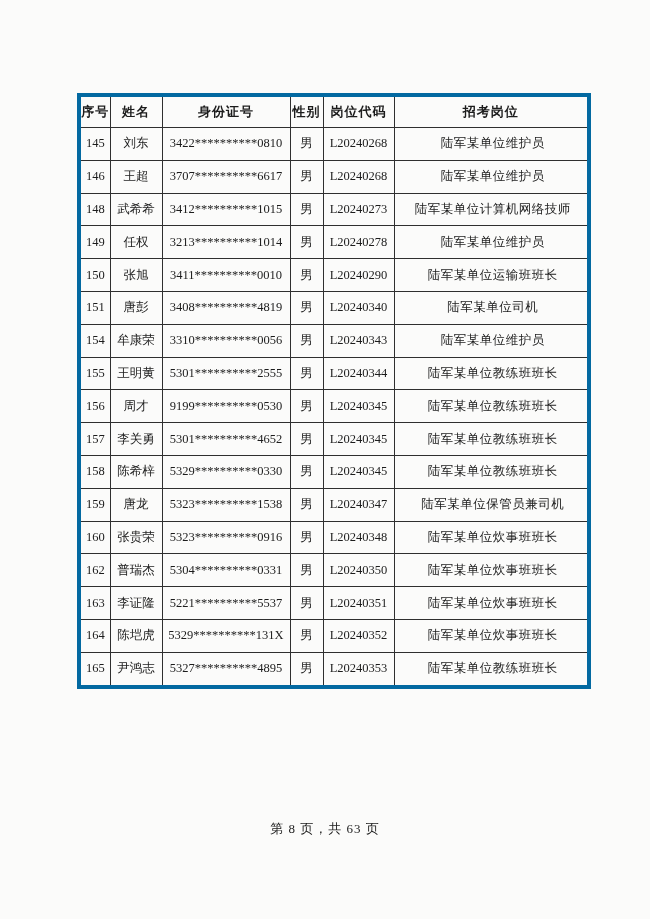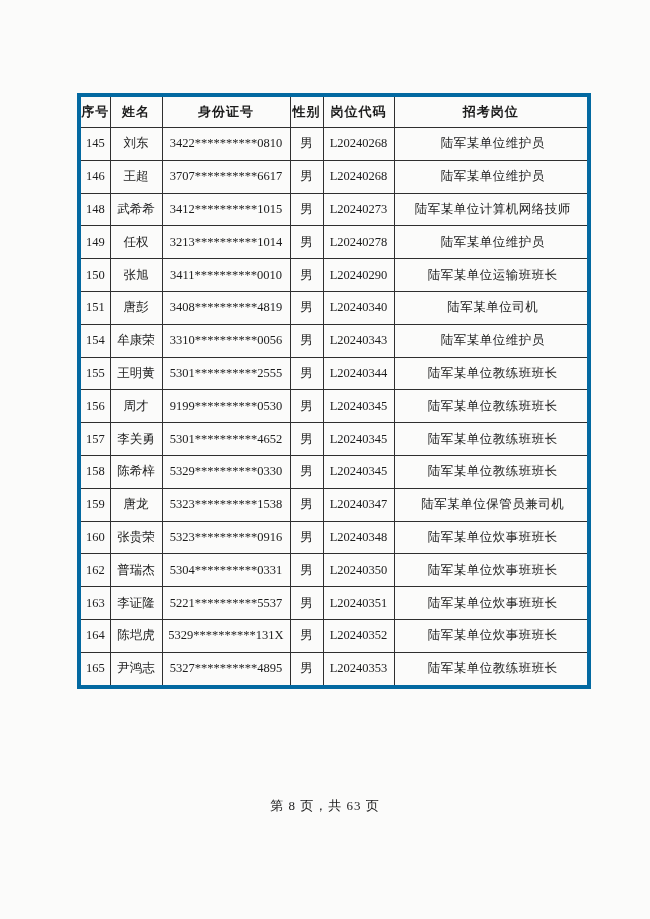--- a/index.html
+++ b/index.html
@@ -38,21 +38,21 @@
     font-weight: 400;
   }
   .doc-table td.pos {
     text-align: center;
     padding-left: 4px;
     letter-spacing: 0.5px;
   }
   .doc-table td.idnum { font-size: 12.5px; font-family: Liberation Serif, serif; }
   .page-footer {
     position: absolute;
-    top: 797px; left: 0;
+    top: 820px; left: 0;
     width: 650px;
     text-align: center;
     font-size: 13px;
     letter-spacing: 1px;
   }
 </style>
 </head>
 <body>
 
 <table class="doc-table">

